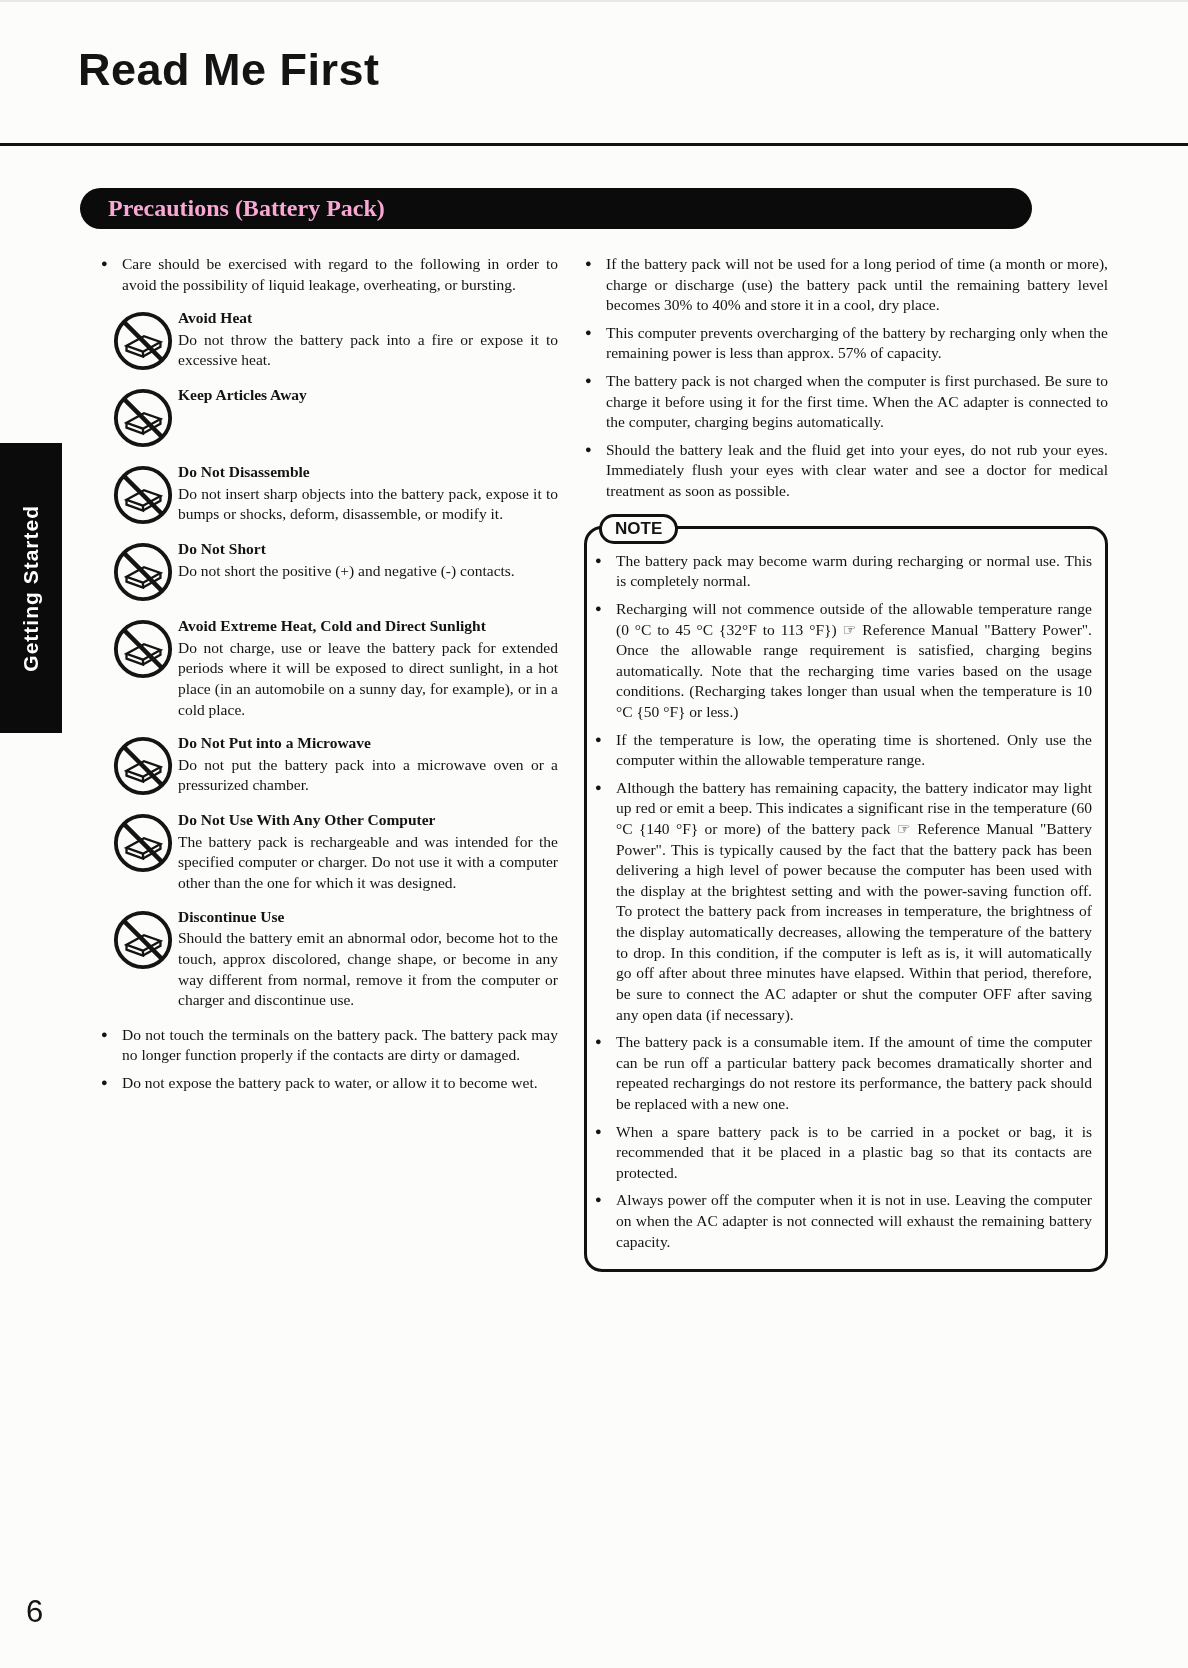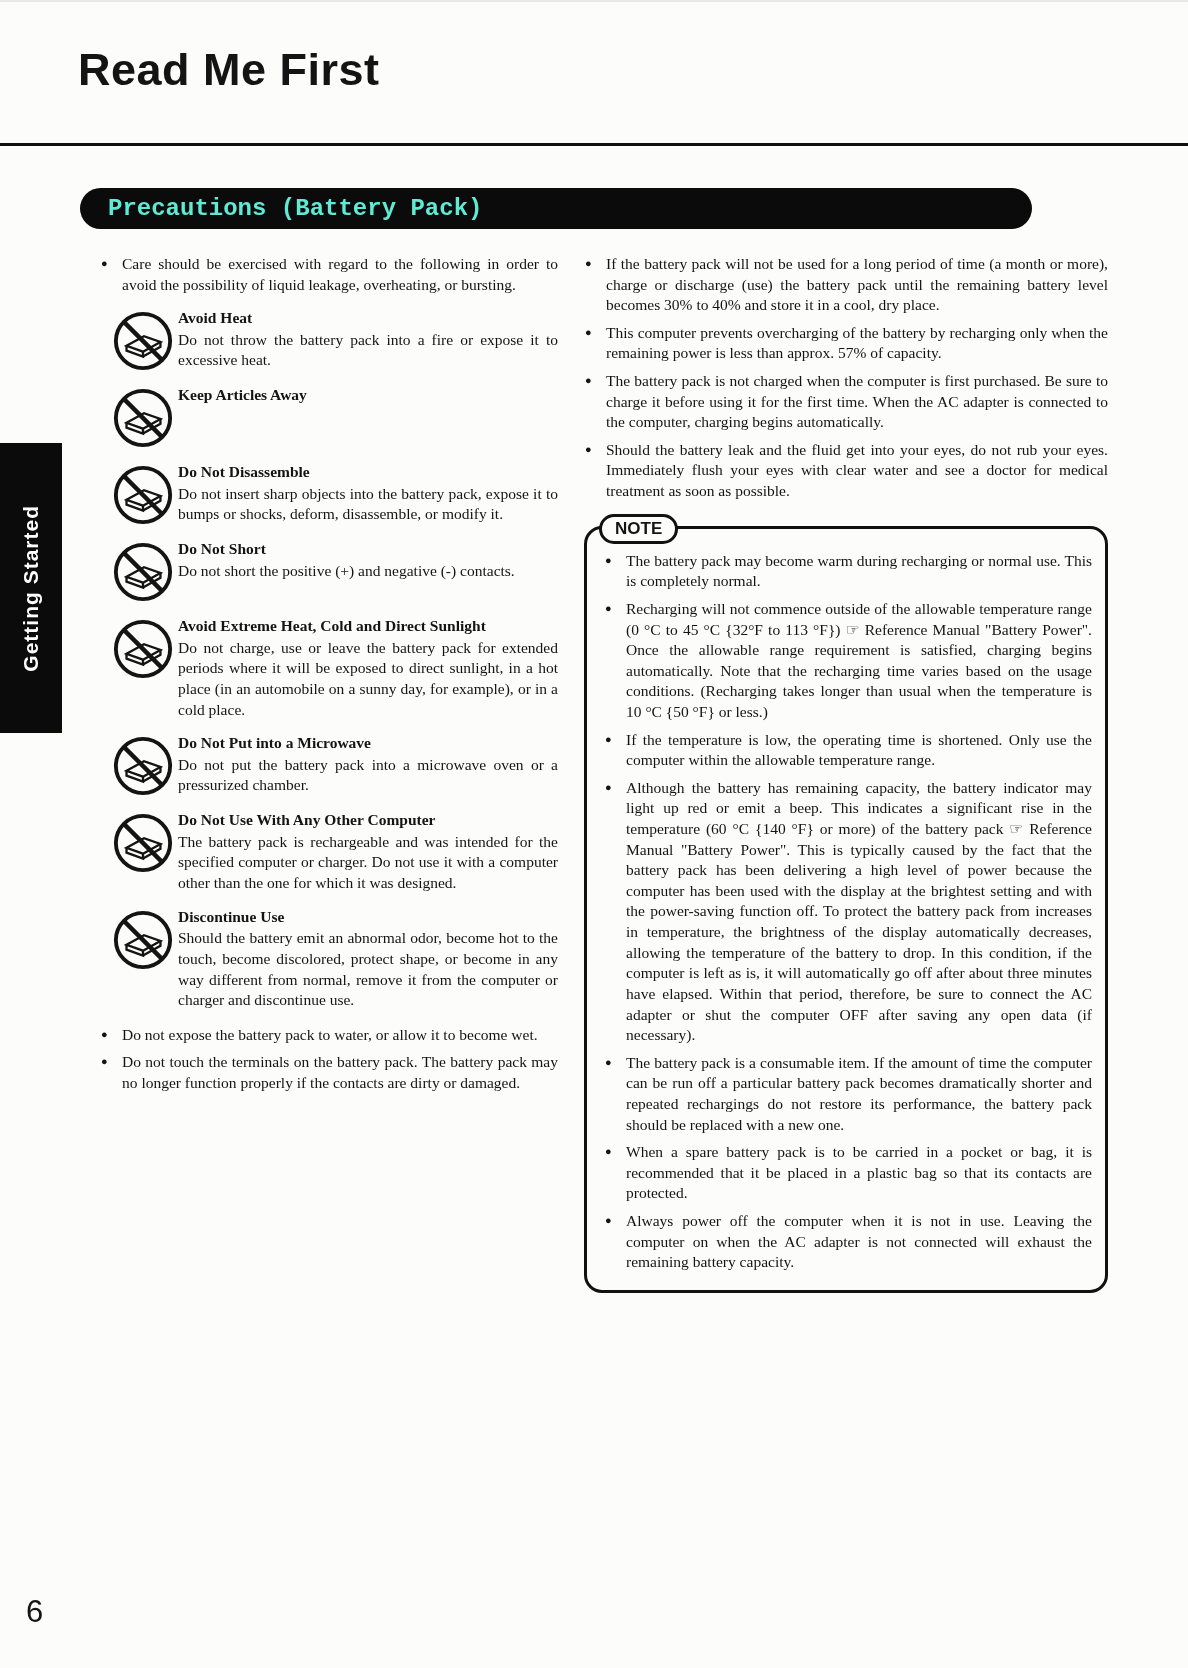--- a/index.html
+++ b/index.html
@@ -9,22 +9,22 @@
     font-family:"Liberation Serif", serif;
   }
   .title {
     position:absolute; left:78px; top:42px;
     font-family:"Liberation Sans", sans-serif; font-weight:bold; font-size:45px;
     letter-spacing:0.5px;
   }
   .rule { position:absolute; left:0; top:141px; width:1188px; height:3px; background:#111; }
   .banner {
     position:absolute; left:80px; top:186px; width:952px; height:41px;
-    background:#0b0b0b; color:#5eead4; border-radius:22px;
-    font-family:Liberation Mono, monospace; font-weight:bold; font-size:24px;
+    background:#0b0b0b; color:#f9a8d4; border-radius:22px;
+    font-family:Liberation Serif, serif; font-weight:bold; font-size:24px;
     line-height:41px; padding-left:28px; box-sizing:border-box;
   }
   .sidebar {
     position:absolute; left:0; top:441px; width:62px; height:290px;
     background:#0b0b0b; display:flex; align-items:center; justify-content:center;
   }
   .sidebar span {
     writing-mode:vertical-rl; transform:rotate(180deg);
     color:#fff; font-family:"Liberation Sans", sans-serif; font-weight:bold;
     font-size:21px; letter-spacing:1px; white-space:nowrap;
@@ -39,21 +39,21 @@
   .bullet-para::before { content:"●"; position:absolute; left:1px; top:2px; font-size:11px; }
   .precaution { display:flex; margin:13px 0 11px 0; }
   .p-icon { flex:0 0 78px; padding:2px 0 0 12px; box-sizing:border-box; }
   .p-icon svg { width:62px; height:62px; display:block; }
   .p-body { flex:1; }
   .p-heading { font-weight:bold; margin-bottom:1px; }
   .p-text { text-align:justify; }
   .tail-bullets { margin-top:14px; }
   .note-box {
     position:relative; margin-top:24px; border:3px solid #111; border-radius:18px;
-    padding:22px 13px 10px 17px;
+    padding:22px 13px 10px 7px;
   }
   .note-label {
     position:absolute; top:-15px; left:12px; background:#fcfcfa;
     border:3px solid #111; border-radius:15px; padding:0 13px;
     font-family:"Liberation Sans", sans-serif; font-weight:bold; font-size:17px;
     line-height:24px;
   }
   .pagenum {
     position:absolute; left:26px; bottom:40px;
     font-family:"Liberation Sans", sans-serif; font-size:31px;
@@ -176,30 +176,30 @@
       </div>
 
       <div class="precaution">
         <span class="p-icon">
             <svg viewBox="0 0 64 64">
               <use href="#prohibit"></use>
             </svg>
           </span>
         <div class="p-body">
           <div class="p-heading">Discontinue Use</div>
-          <div class="p-text">Should the battery emit an abnormal odor, become hot to the touch, become discolored, protect shape, or become in any way different from normal, remove it from the computer or charger and discontinue use.</div>
+          <div class="p-text">Should the battery emit an abnormal odor, become hot to the touch, approx discolored, change shape, or become in any way different from normal, remove it from the computer or charger and discontinue use.</div>
         </div>
       </div>
 
       <div class="tail-bullets">
         <div class="bullet-para">
+          <span>Do not touch the terminals on the battery pack. The battery pack may no longer function properly if the contacts are dirty or damaged.</span>
+        </div>
+        <div class="bullet-para">
           <span>Do not expose the battery pack to water, or allow it to become wet.</span>
-        </div>
-        <div class="bullet-para">
-          <span>Do not touch the terminals on the battery pack. The battery pack may no longer function properly if the contacts are dirty or damaged.</span>
         </div>
       </div>
 
     </div>
 
     <div class="col-right">
 
       <div class="bullet-para">
         <span>If the battery pack will not be used for a long period of time (a month or more), charge or discharge (use) the battery pack until the remaining battery level becomes 30% to 40% and store it in a cool, dry place.</span>
       </div>

